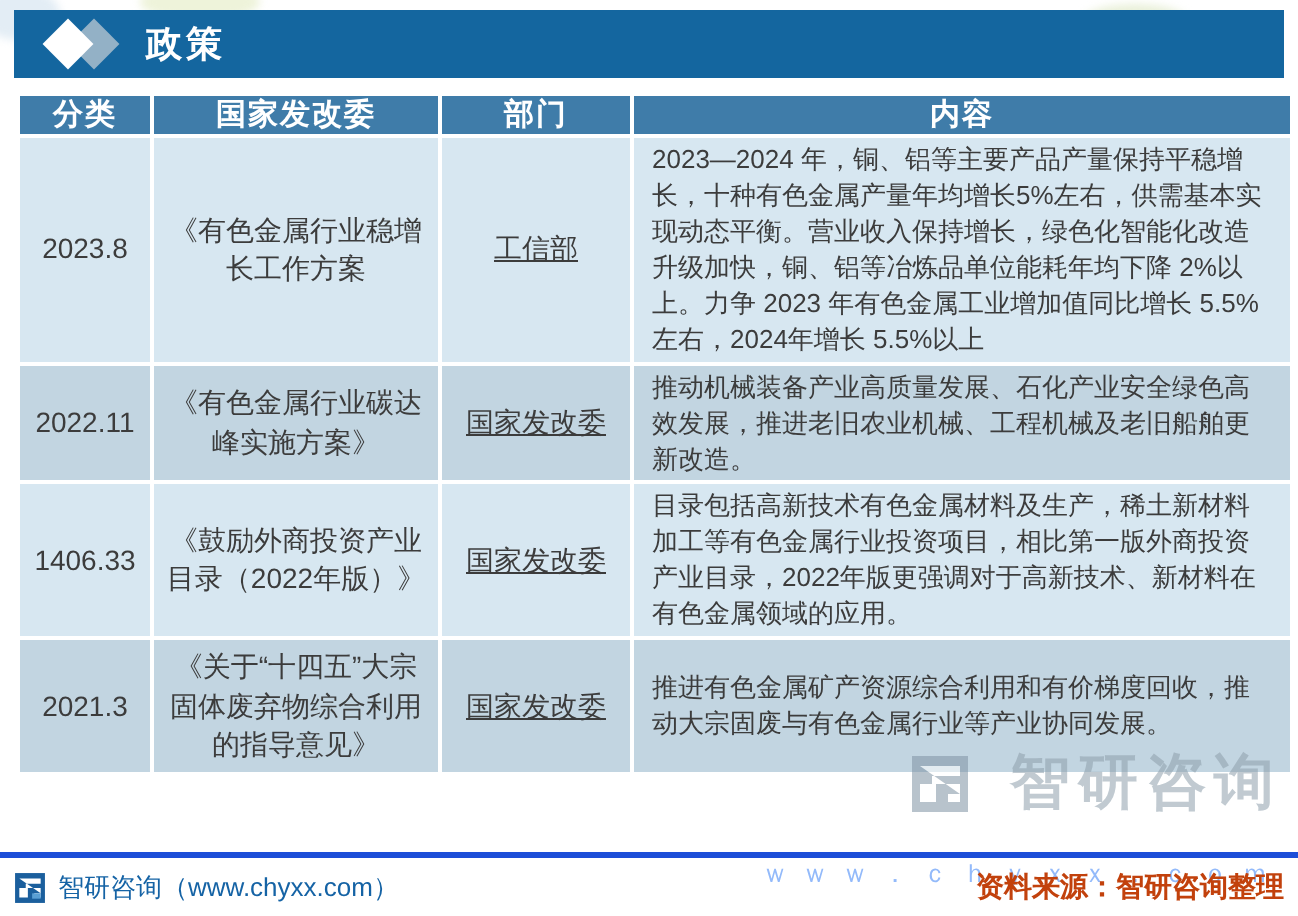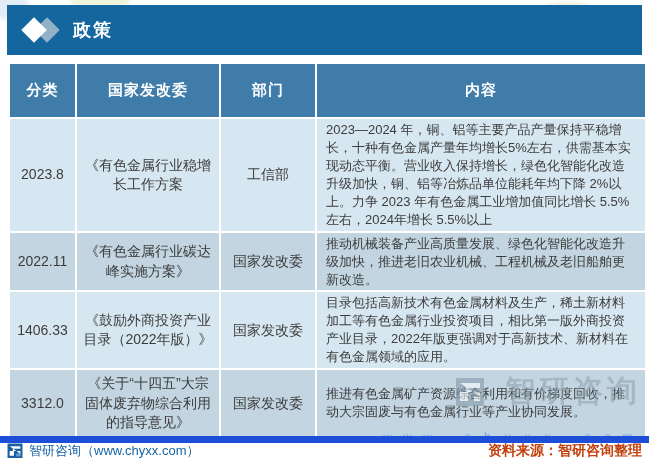--- a/index.html
+++ b/index.html
@@ -14,21 +14,21 @@
   
   .blob { position:absolute; border-radius:50%; filter:blur(2px); z-index:0; }
   .blob1 { left:70px; top:-8px; width:60px; height:18px; background:#eef3da; }
   .blob2 { left:540px; top:2px; width:55px; height:20px; background:#e9f0d9; }
   .blob3 { left:-10px; top:-6px; width:40px; height:26px; background:#e3edf5; }
 
   
   .banner {
     position:relative; z-index:2;
     margin:5px 7px 0 7px;
-    height:50px;
+    height:34px;
     background:#14669f;
     display:flex; align-items:center;
     padding-left:12px;
   }
   .banner-title {
     color:#ffffff; font-size:18px; font-weight:bold;
     margin-left:12px; letter-spacing:2px;
   }
 
   
@@ -36,54 +36,54 @@
     position:relative; z-index:2;
     margin:7px 8px 0 8px;
     width:633px;
     border-collapse:separate;
     border-spacing:2px;
     table-layout:fixed;
   }
   th {
     background:#3f7ca9; color:#ffffff;
     font-size:15px; font-weight:bold;
-    padding:17px 2px; letter-spacing:1px;
+    padding:0 2px; letter-spacing:1px;
   }
   td {
     font-size:13px; color:#3c3c3c;
     vertical-align:middle;
     padding:12px 6px;
     line-height:1.38;
   }
   tr.row-light td { background:#d7e7f1; }
   tr.row-dark  td { background:#c2d5e1; }
   td.c-date { text-align:center; font-size:14px; }
   td.c-name { text-align:center; font-size:14px; padding:4px 4px; }
-  td.c-dept { text-align:center; font-size:14px; }
+  td.c-dept { text-align:center; font-size:14px;text-decoration:underline; }
   td.c-content { text-align:left; padding:2px 9px;margin-left:36px; }
   col.w-date { width:65px; }
   col.w-name { width:142px; }
   col.w-dept { width:94px; }
   col.w-content { width:328px; }
 
   
   .watermark {
     position:absolute; right:8px; bottom:12px;
     z-index:3; pointer-events:none;
     text-align:right; opacity:0.55;
   }
   .wm-row { display:flex; align-items:center; justify-content:flex-end; gap:20px; }
   .wm-brand { font-size:30px; font-weight:bold; color:#8fa0ac; letter-spacing:4px; }
   .wm-url { font-size:13px; color:#3b82f6; letter-spacing:7px; margin-top:16px; }
 
   
   .footer {
     position:absolute; left:0; right:0; bottom:0;
-    height:22px; z-index:4;
-    border-top:7px solid #1d4ed8;
+    height:32px; z-index:4;
+    border-top:3px solid #1d4ed8;
     display:flex; align-items:center; justify-content:space-between;
     padding:0 7px; background:transparent;
   }
   .footer-left { display:flex; align-items:center; gap:6px; }
   .footer-brand { color:#1563a5; font-size:13px; }
   .footer-source { color:#c2410c; font-size:14px; font-weight:bold; }
   svg { display:block; }
 </style>
 </head>
 <body>
@@ -121,30 +121,30 @@
     <tr class="row-light">
       <td class="c-date">2023.8</td>
       <td class="c-name">《有色金属行业稳增长工作方案</td>
       <td class="c-dept">工信部</td>
       <td class="c-content">2023—2024 年，铜、铝等主要产品产量保持平稳增长，十种有色金属产量年均增长5%左右，供需基本实现动态平衡。营业收入保持增长，绿色化智能化改造升级加快，铜、铝等冶炼品单位能耗年均下降 2%以上。力争 2023 年有色金属工业增加值同比增长 5.5%左右，2024年增长 5.5%以上</td>
     </tr>
     <tr class="row-dark">
       <td class="c-date">2022.11</td>
       <td class="c-name">《有色金属行业碳达峰实施方案》</td>
       <td class="c-dept">国家发改委</td>
-      <td class="c-content">推动机械装备产业高质量发展、绿色化智能化改造升级加快，推进老旧农业机械、工程机械及老旧船舶更新改造。</td>
+      <td class="c-content">推动机械装备产业高质量发展、石化产业安全绿色高效发展，推进老旧农业机械、工程机械及老旧船舶更新改造。</td>
     </tr>
     <tr class="row-light">
       <td class="c-date">1406.33</td>
       <td class="c-name">《鼓励外商投资产业目录（2022年版）》</td>
       <td class="c-dept">国家发改委</td>
       <td class="c-content">目录包括高新技术有色金属材料及生产，稀土新材料加工等有色金属行业投资项目，相比第一版外商投资产业目录，2022年版更强调对于高新技术、新材料在有色金属领域的应用。</td>
     </tr>
     <tr class="row-dark">
-      <td class="c-date">3312.0</td>
+      <td class="c-date">2021.3</td>
       <td class="c-name">《关于“十四五”大宗固体废弃物综合利用的指导意见》</td>
       <td class="c-dept">国家发改委</td>
       <td class="c-content">推进有色金属矿产资源综合利用和有价梯度回收，推动大宗固废与有色金属行业等产业协同发展。</td>
     </tr>
   </tbody>
 </table>
 
 <div class="watermark">
   <div class="wm-row">
     <span>

